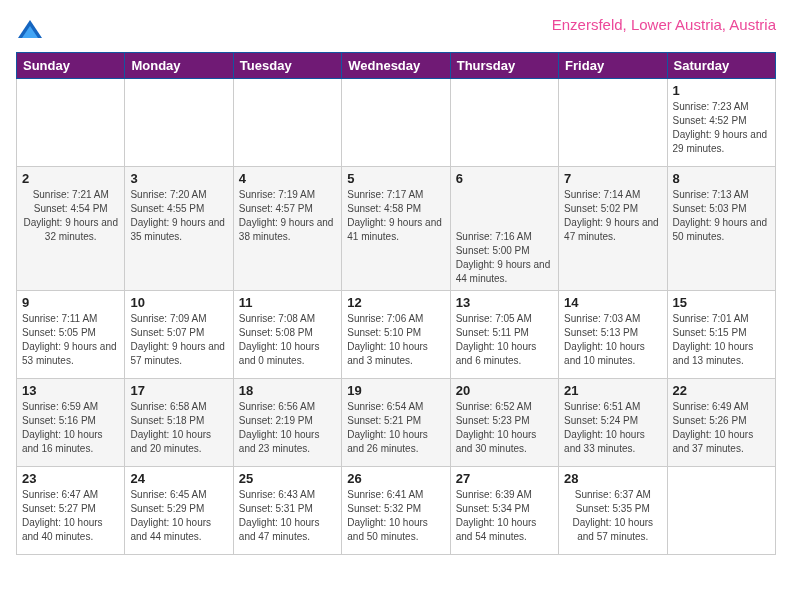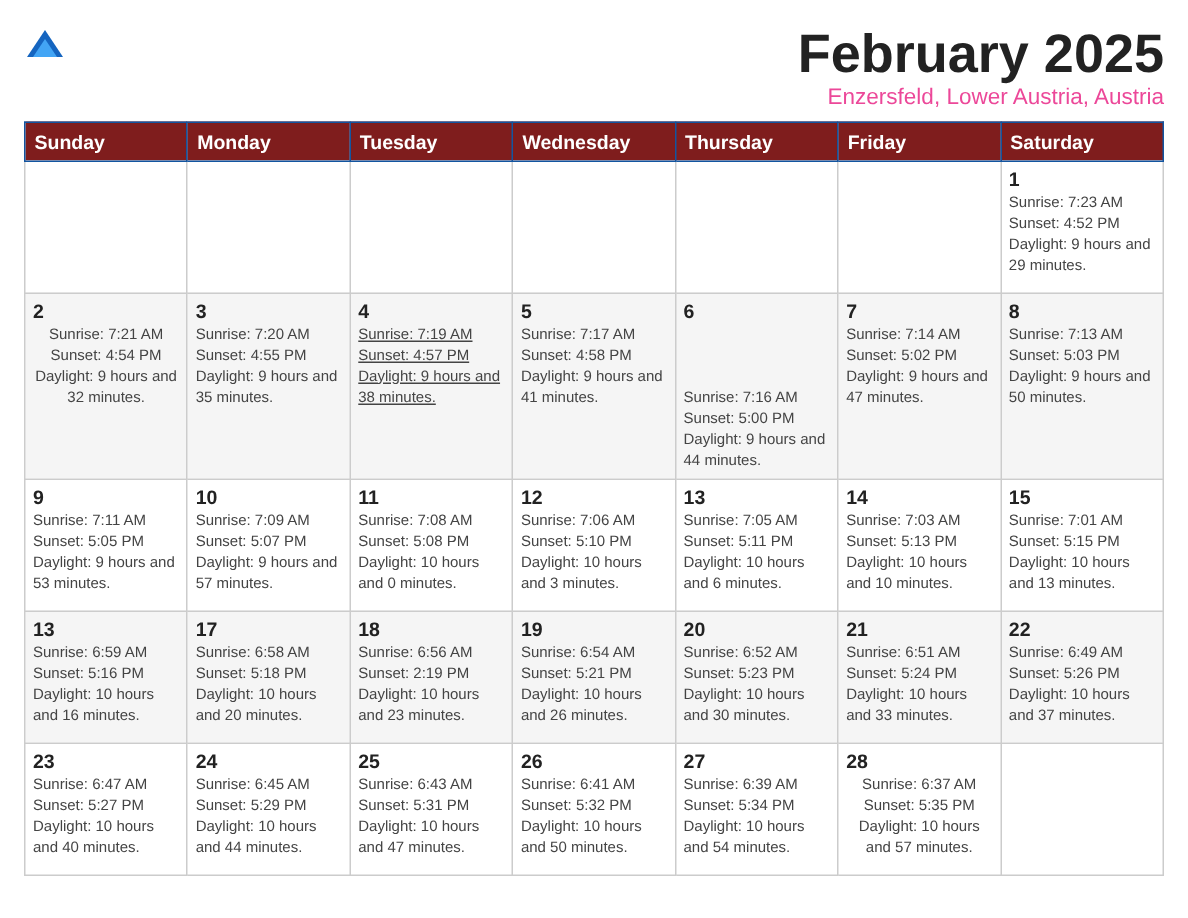--- a/index.html
+++ b/index.html
@@ -44,21 +44,21 @@
     .calendar-subtitle {
       font-size: 15px;
       color: #ec4899;
     }
     .calendar {
       width: 100%;
       border-collapse: collapse;
       border: 1px solid #ccc;
     }
     .calendar th {
-      background: #7f1d1d;
+      background: #701a75;
       color: #fff;
       font-size: 13px;
       font-weight: bold;
       padding: 5px 6px;
       text-align: left;
       border: 1px solid #1255a0;
     }
     .calendar td {
       width: calc(100%/7);
       vertical-align: top;
@@ -92,21 +92,20 @@
 <body>
 
 <div class="header-area">
   <div class="logo">
     <svg class="logo-icon" viewBox="0 0 28 28" xmlns="http://www.w3.org/2000/svg">
       <polygon points="14,4 26,22 2,22" fill="#1565c0"></polygon>
       <polygon points="14,10 22,22 6,22" fill="#42a5f5"></polygon>
     </svg>
   </div>
   <div class="title-block">
-    <div class="calendar-title">February 2025</div>
     <div class="calendar-subtitle">Enzersfeld, Lower Austria, Austria</div>
   </div>
 </div>
 
 <table class="calendar">
   <thead>
     <tr>
     <th>Sunday</th>
         <th>Monday</th>
         <th>Tuesday</th>
@@ -139,21 +138,21 @@
 Daylight: 9 hours and 32 minutes.</div>
         </td>
         <td>
           <span class="day-number">3</span>
           <div class="day-info" style="white-space: pre-line;">Sunrise: 7:20 AM
 Sunset: 4:55 PM
 Daylight: 9 hours and 35 minutes.</div>
         </td>
         <td>
           <span class="day-number">4</span>
-          <div class="day-info" style="white-space: pre-line; text-decoration: underline;">Sunrise: 7:19 AM
+          <div class="day-info" style="white-space: pre-line;">Sunrise: 7:19 AM
 Sunset: 4:57 PM
 Daylight: 9 hours and 38 minutes.</div>
         </td>
         <td>
           <span class="day-number">5</span>
           <div class="day-info" style="white-space: pre-line;">Sunrise: 7:17 AM
 Sunset: 4:58 PM
 Daylight: 9 hours and 41 minutes.</div>
         </td>
         <td>

